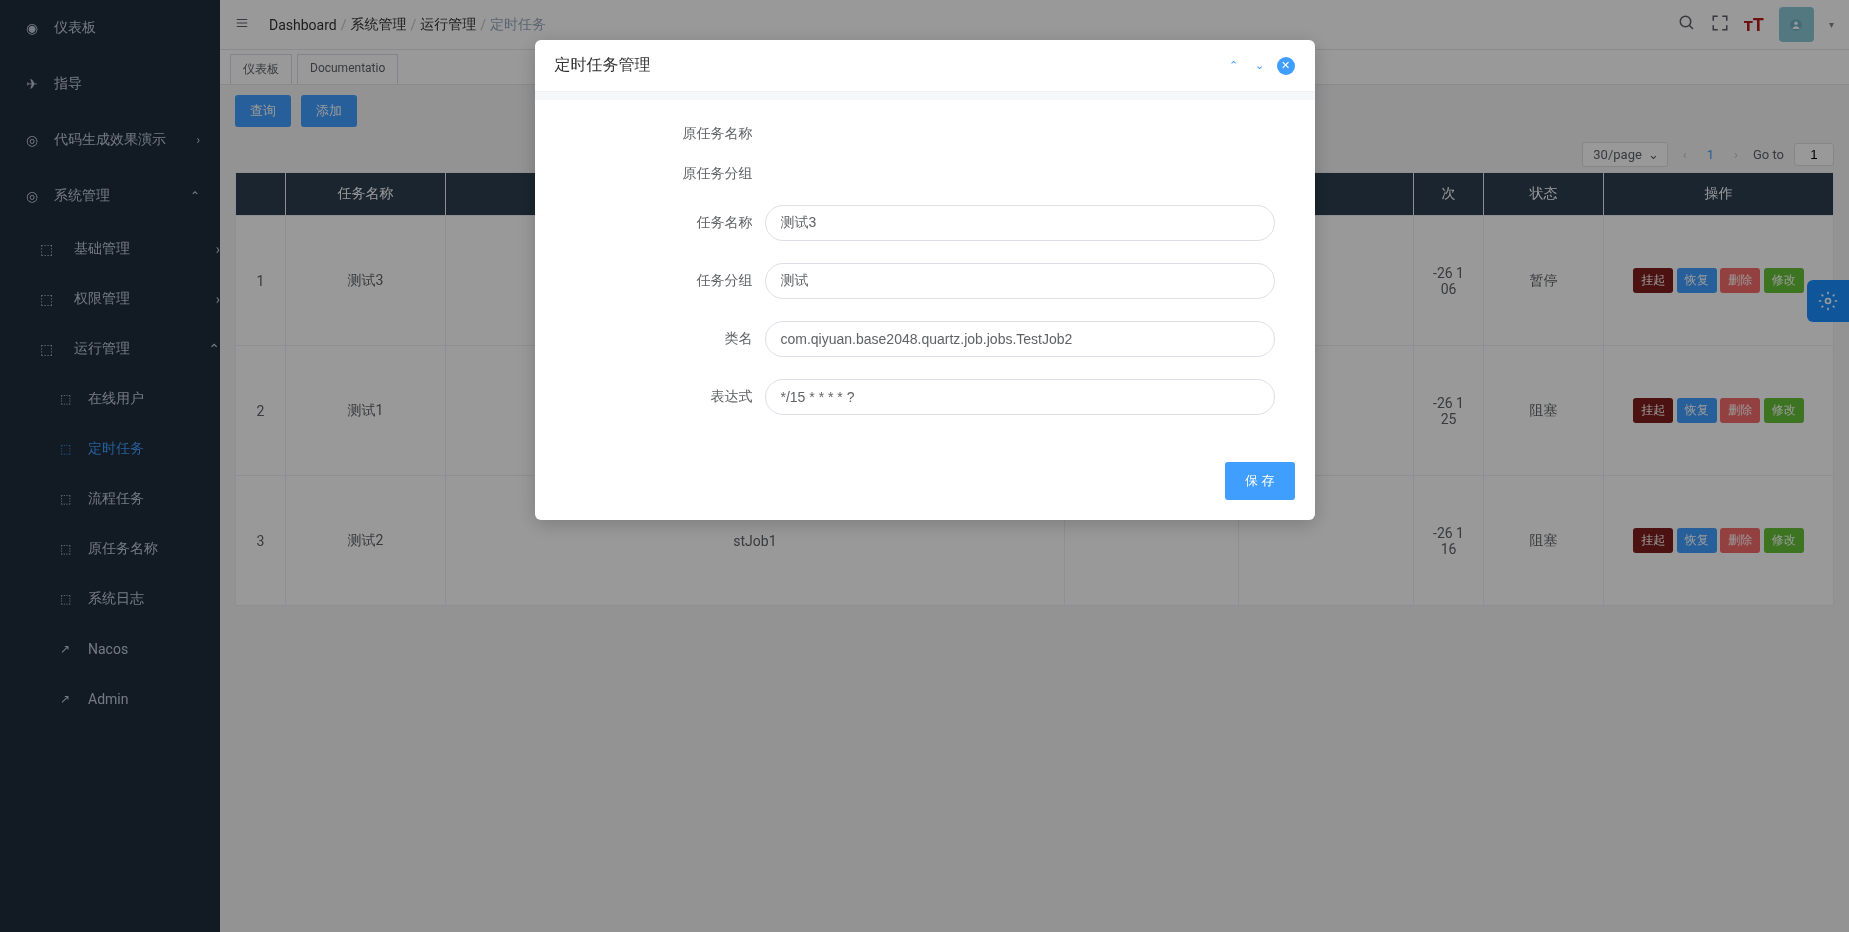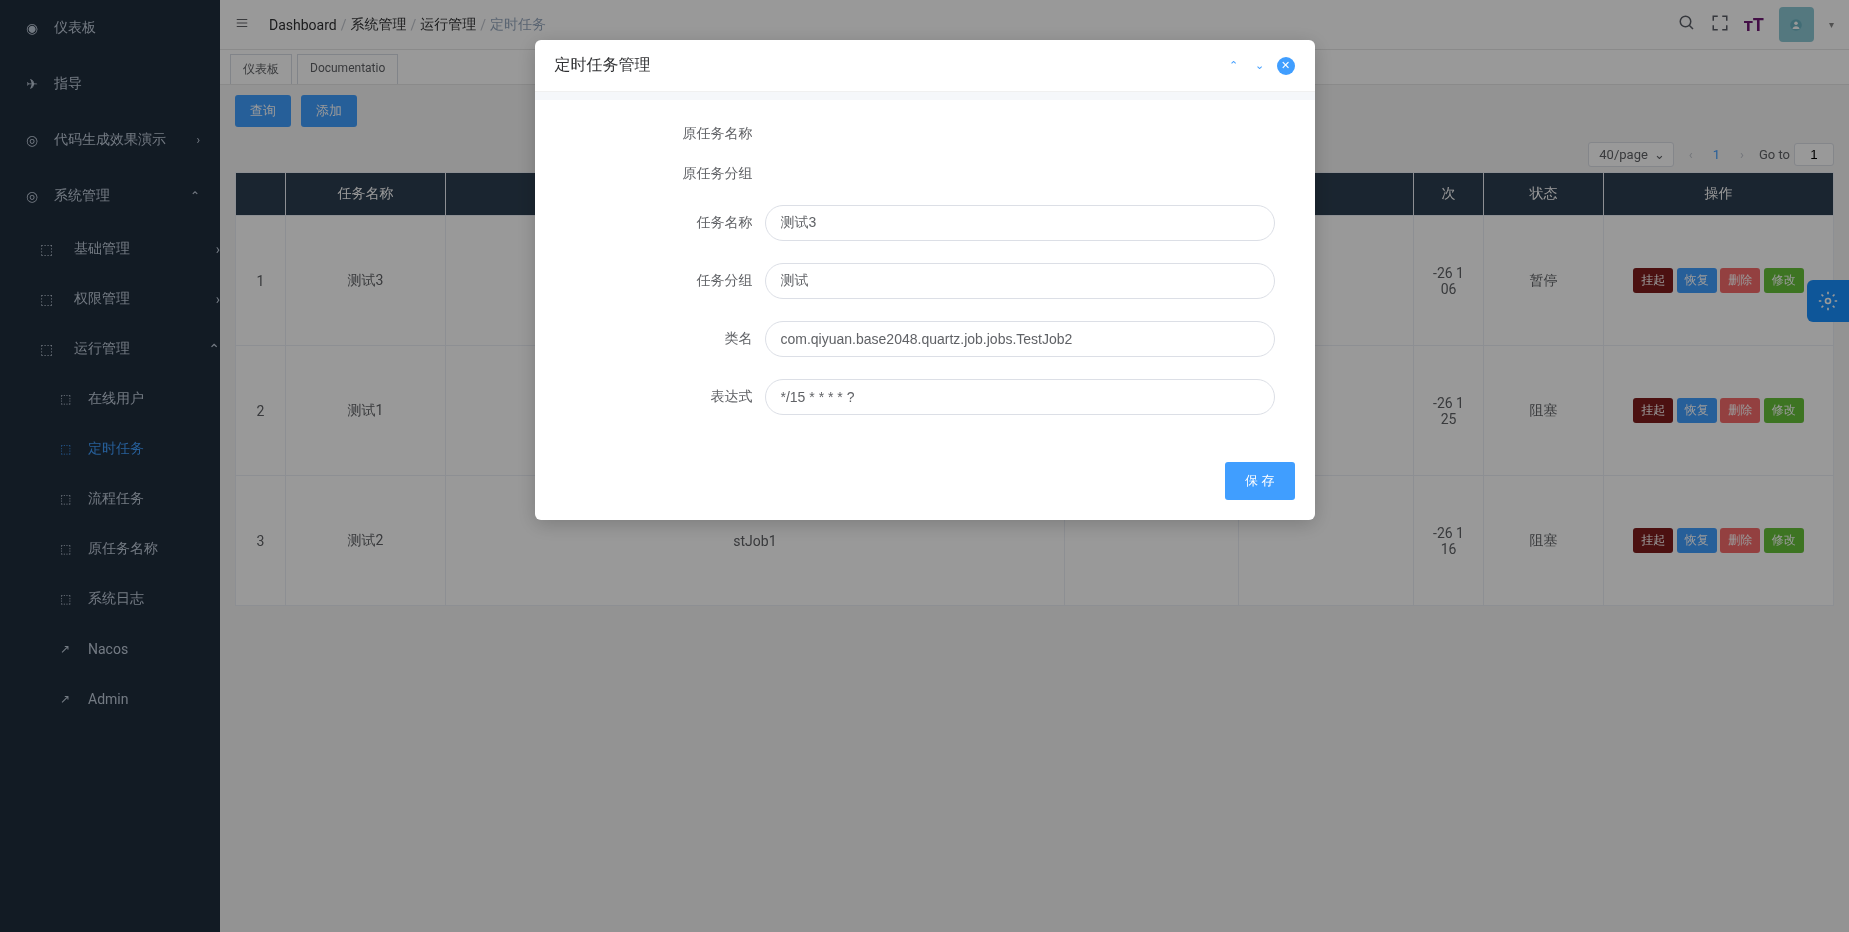--- a/index.html
+++ b/index.html
@@ -20,21 +20,21 @@
 
 
 .main { flex: 1; display: flex; flex-direction: column; overflow: hidden; }
 .header { height: 50px; background: #fff; border-bottom: 1px solid #e6e6e6; display: flex; align-items: center; padding: 0 15px; }
 .hamburger { cursor: pointer; margin-right: 20px; }
 .breadcrumb { display: flex; align-items: center; gap: 4px; font-size: 14px; }
 .breadcrumb-item { color: #303133; }
 .breadcrumb-item.current { color: #97a8be; }
 .breadcrumb-sep { color: #c0c4cc; }
 .header-right { margin-left: auto; display: flex; align-items: center; gap: 15px; }
-.header-icon { cursor: pointer; font-size: 18px; color: #701a75; }
+.header-icon { cursor: pointer; font-size: 18px; color: #b91c1c; }
 .avatar { width: 35px; height: 35px; border-radius: 4px; background: #8cc8d4; display: inline-flex; align-items: center; justify-content: center; }
 
 
 .tabs { background: #fff; border-bottom: 1px solid #e6e6e6; padding: 4px 10px 0; display: flex; gap: 5px; }
 .tab { border: 1px solid #d8dce5; padding: 6px 12px; font-size: 12px; cursor: pointer; background: #fff; border-bottom: none; }
 
 
 .content { flex: 1; padding: 10px 15px; overflow: auto; }
 .toolbar { display: flex; gap: 10px; margin-bottom: 10px; }
 .btn { padding: 7px 15px; border-radius: 3px; cursor: pointer; border: none; font-size: 13px; }
@@ -43,21 +43,21 @@
 .btn-warning { background: #7f1d1d; }
 .btn-info { background: #409eff; }
 .btn-danger { background: #f56c6c; }
 .btn-success { background: #67c23a; }
 
 
 .pagination-top { display: flex; justify-content: flex-end; align-items: center; gap: 15px; padding: 5px 0; font-size: 13px; }
 .page-select { border: 1px solid #dcdfe6; padding: 4px 25px 4px 10px; border-radius: 3px; background: #fff; position: relative; }
 .page-nav { display: flex; align-items: center; gap: 20px; }
 .page-num { color: #409eff; }
-.goto { display: flex; align-items: center; gap: 4px; }
+.goto { display: flex; align-items: center; gap: 10px; }
 .goto input { width: 40px; border: 1px solid #dcdfe6; padding: 3px; text-align: center; border-radius: 3px; }
 
 table { width: 100%; border-collapse: collapse; background: #fff; }
 thead { background: #2c3e50; color: #fff; }
 th, td { padding: 12px 8px; text-align: center; border: 1px solid #ebeef5; font-size: 14px; }
 th { font-weight: 500; }
 tbody tr { height: 130px; }
 
 
 .modal-overlay { position: fixed; inset: 0; background: rgba(0,0,0,0.4); display: flex; align-items: flex-start; justify-content: center; z-index: 1000; }
@@ -198,21 +198,21 @@
     </div>
 
     <div class="content">
       <div class="toolbar">
         <button class="btn btn-primary">查询</button>
         <button class="btn btn-primary">添加</button>
       </div>
 
       <div class="pagination-top">
         <div class="page-select">
-          <span>40/page</span>
+          <span>30/page</span>
           <span style="position:absolute;right:8px">⌄</span>
         </div>
         <div class="page-nav">
           <span style="color:#c0c4cc;cursor:pointer">‹</span>
           <span class="page-num">1</span>
           <span style="color:#c0c4cc;cursor:pointer">›</span>
         </div>
         <div class="goto">
           <span>Go to</span>
           <input type="text" value="1" style="">

